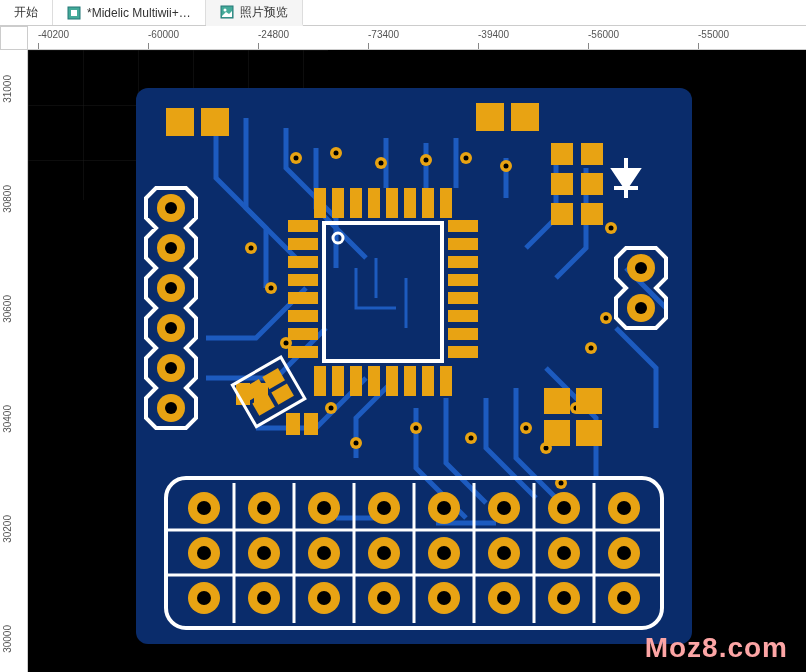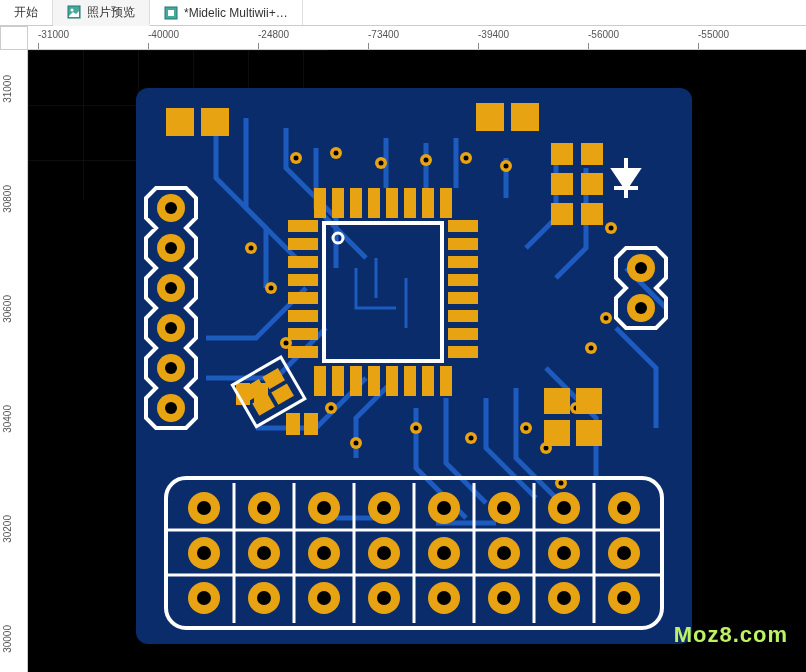--- a/index.html
+++ b/index.html
@@ -105,60 +105,60 @@
     .pcb {
       position: absolute;
       top: 38px;
       left: 108px;
       width: 556px;
       height: 556px;
     }
     .watermark {
       position: absolute;
       right: 18px;
-      bottom: 24px;
-      color: #bef264;
+      bottom: 8px;
+      color: #fca5a5;
       font-family: Arial, sans-serif;
-      font-size: 22px;
+      font-size: 28px;
       font-weight: bold;
       letter-spacing: 1px;
     }
   </style>
 </head>
 <body>
 
 <div class="tabs">
   <div class="tab">
     <span>开始</span>
+  </div>
+  <div class="tab">
+    <span class="tab-icon">
+      <svg viewBox="0 0 14 14">
+          <rect x="1" y="1" width="12" height="12" fill="#4a9" stroke="#277" stroke-width="1"></rect>
+          <rect x="4" y="4" width="6" height="6" fill="#fff"></rect>
+        </svg>
+    </span>
+    <span>*Midelic Multiwii+…</span>
   </div>
   <div class="tab active">
     <span class="tab-icon">
       <svg viewBox="0 0 14 14">
           <rect x="1" y="1" width="12" height="12" fill="#4a9" stroke="#277" stroke-width="1"></rect>
           <circle cx="5" cy="5" r="1.5" fill="#fff"></circle>
           <path d="M2 11 L6 7 L9 9 L12 6 L12 12 L2 12 Z" fill="#fff"></path>
         </svg>
     </span>
     <span>照片预览</span>
   </div>
-  <div class="tab">
-    <span class="tab-icon">
-      <svg viewBox="0 0 14 14">
-          <rect x="1" y="1" width="12" height="12" fill="#4a9" stroke="#277" stroke-width="1"></rect>
-          <rect x="4" y="4" width="6" height="6" fill="#fff"></rect>
-        </svg>
-    </span>
-    <span>*Midelic Multiwii+…</span>
-  </div>
 </div>
 
 <div class="ruler-corner"></div>
 <div class="ruler-top">
-  <span class="tick-top" style="left:10px">-31000</span>
-  <span class="tick-top" style="left:120px">-40000</span>
+  <span class="tick-top" style="left:10px">-40200</span>
+  <span class="tick-top" style="left:120px">-60000</span>
   <span class="tick-top" style="left:230px">-24800</span>
   <span class="tick-top" style="left:340px">-73400</span>
   <span class="tick-top" style="left:450px">-39400</span>
   <span class="tick-top" style="left:560px">-56000</span>
   <span class="tick-top" style="left:670px">-55000</span>
 </div>
 <div class="ruler-left">
   <span class="tick-left" style="top:25px">31000</span>
   <span class="tick-left" style="top:135px">30800</span>
   <span class="tick-left" style="top:245px">30600</span>

